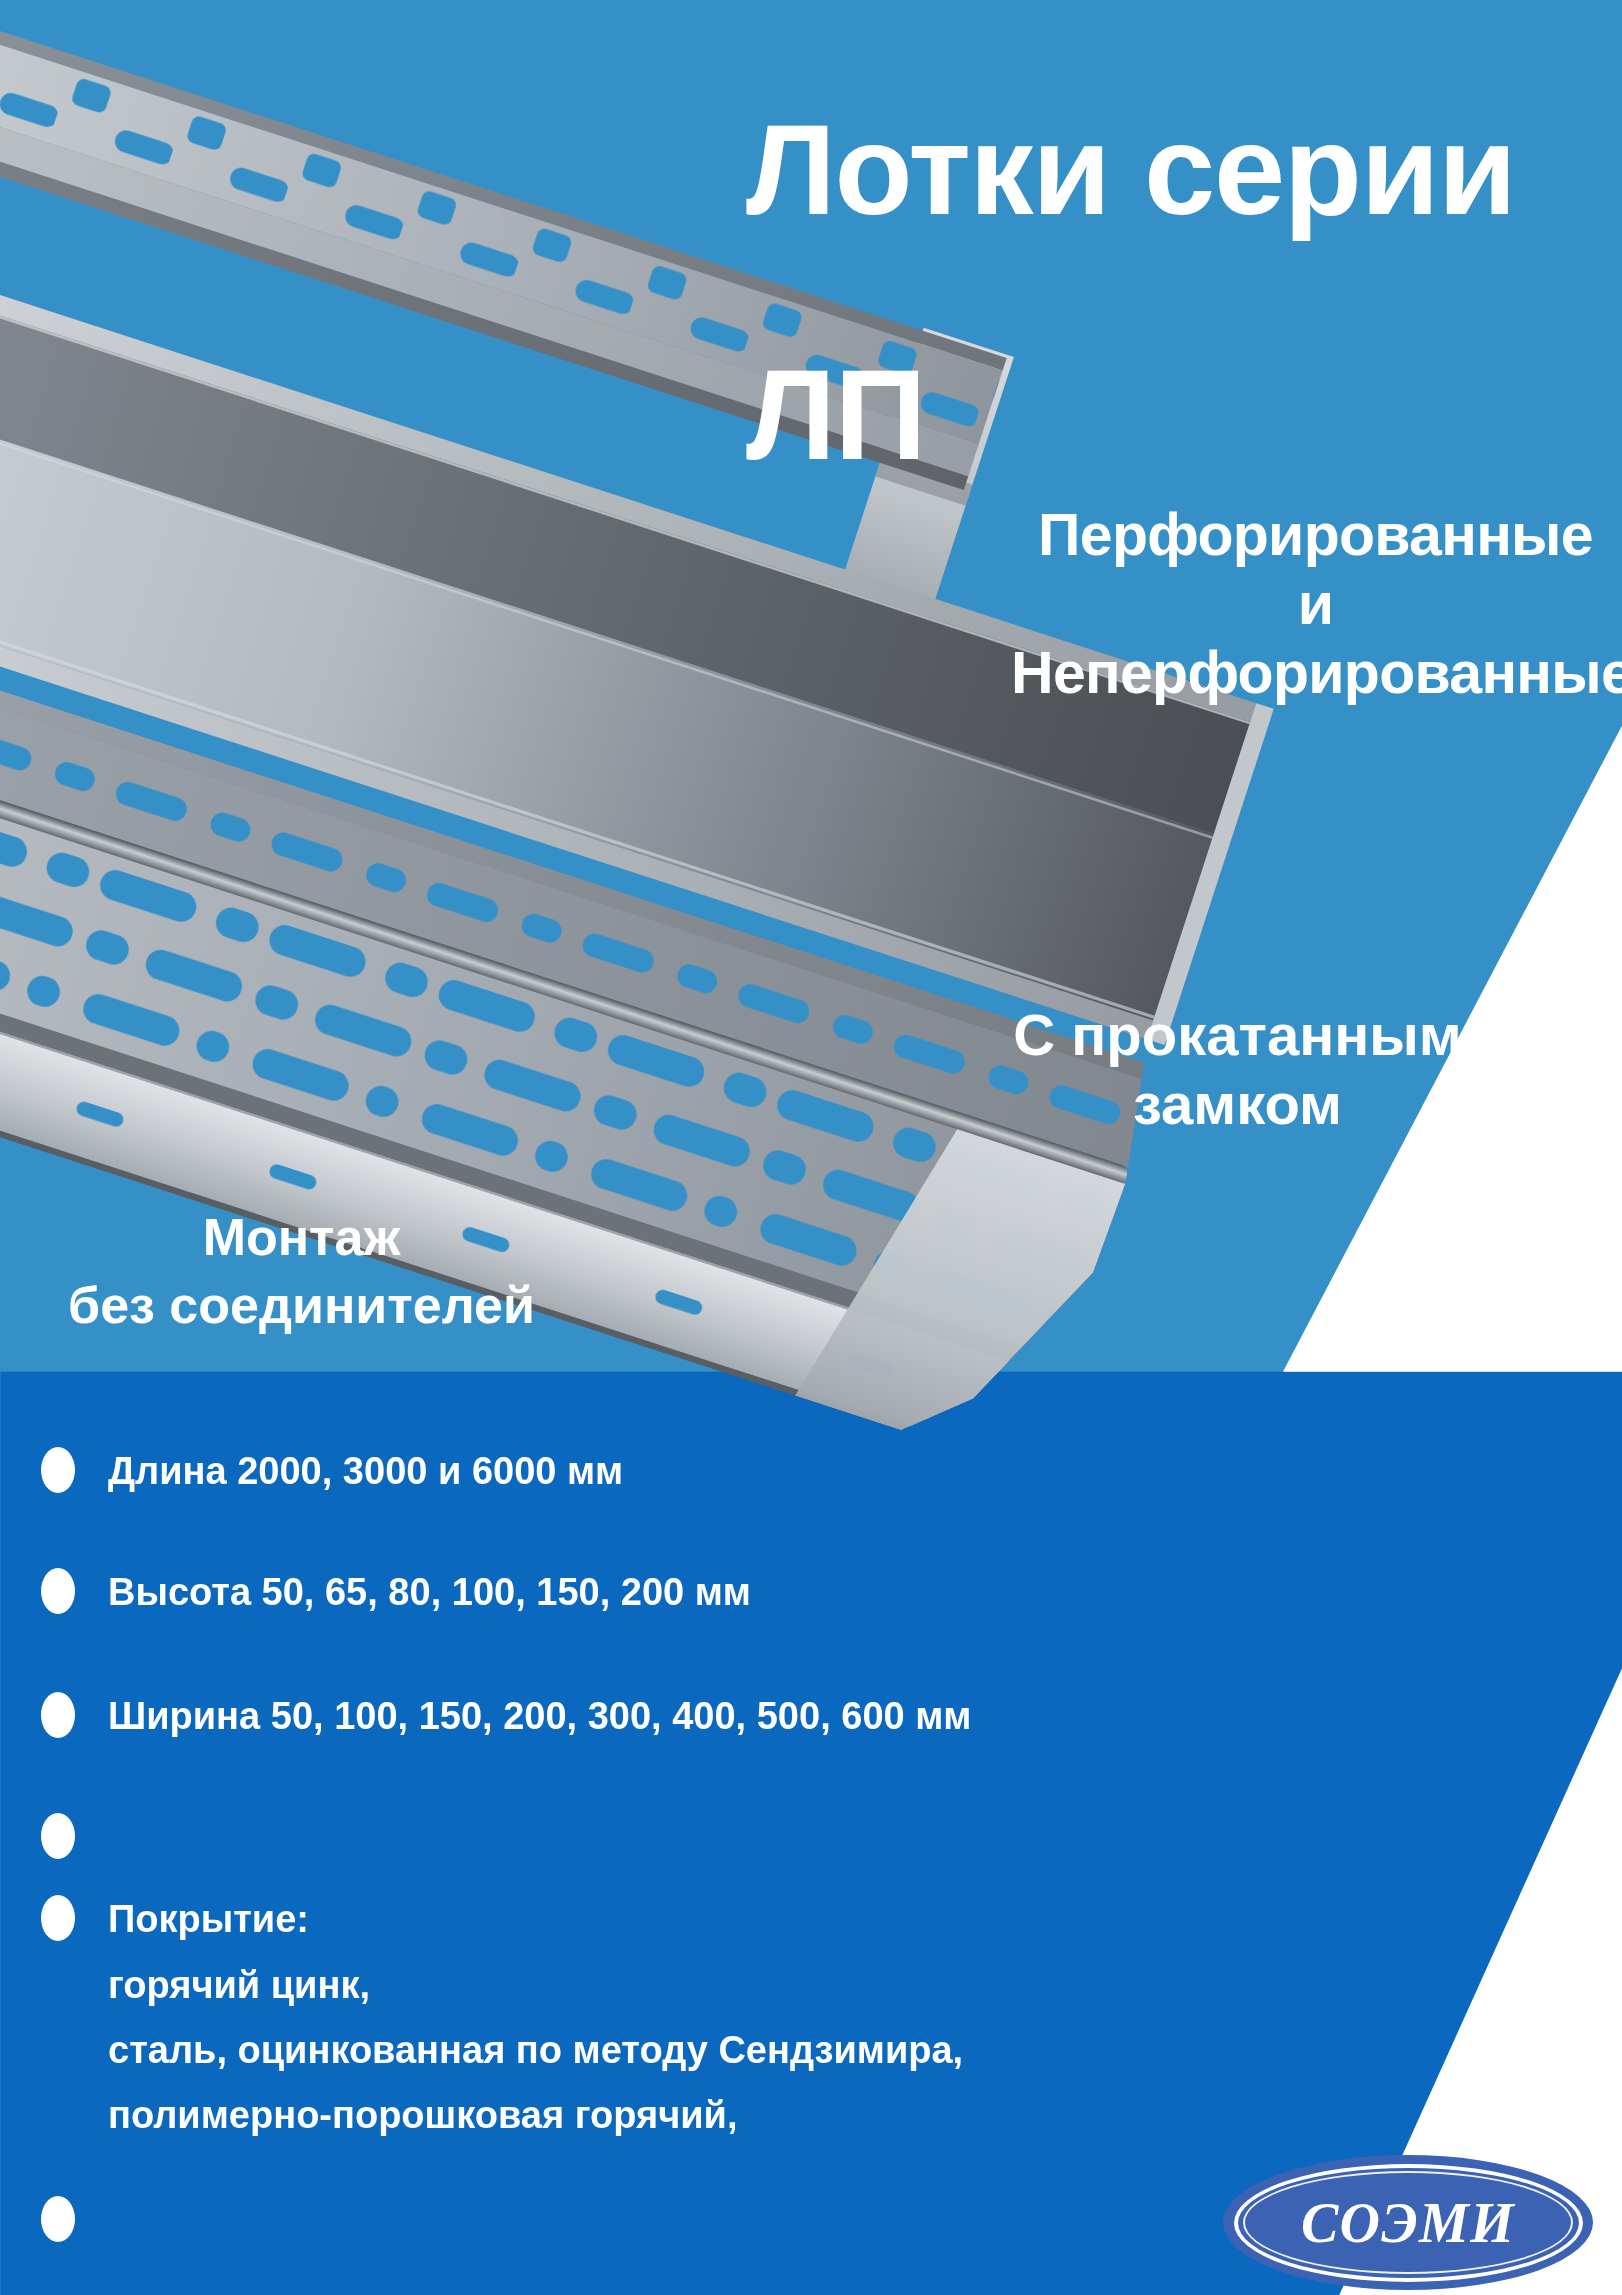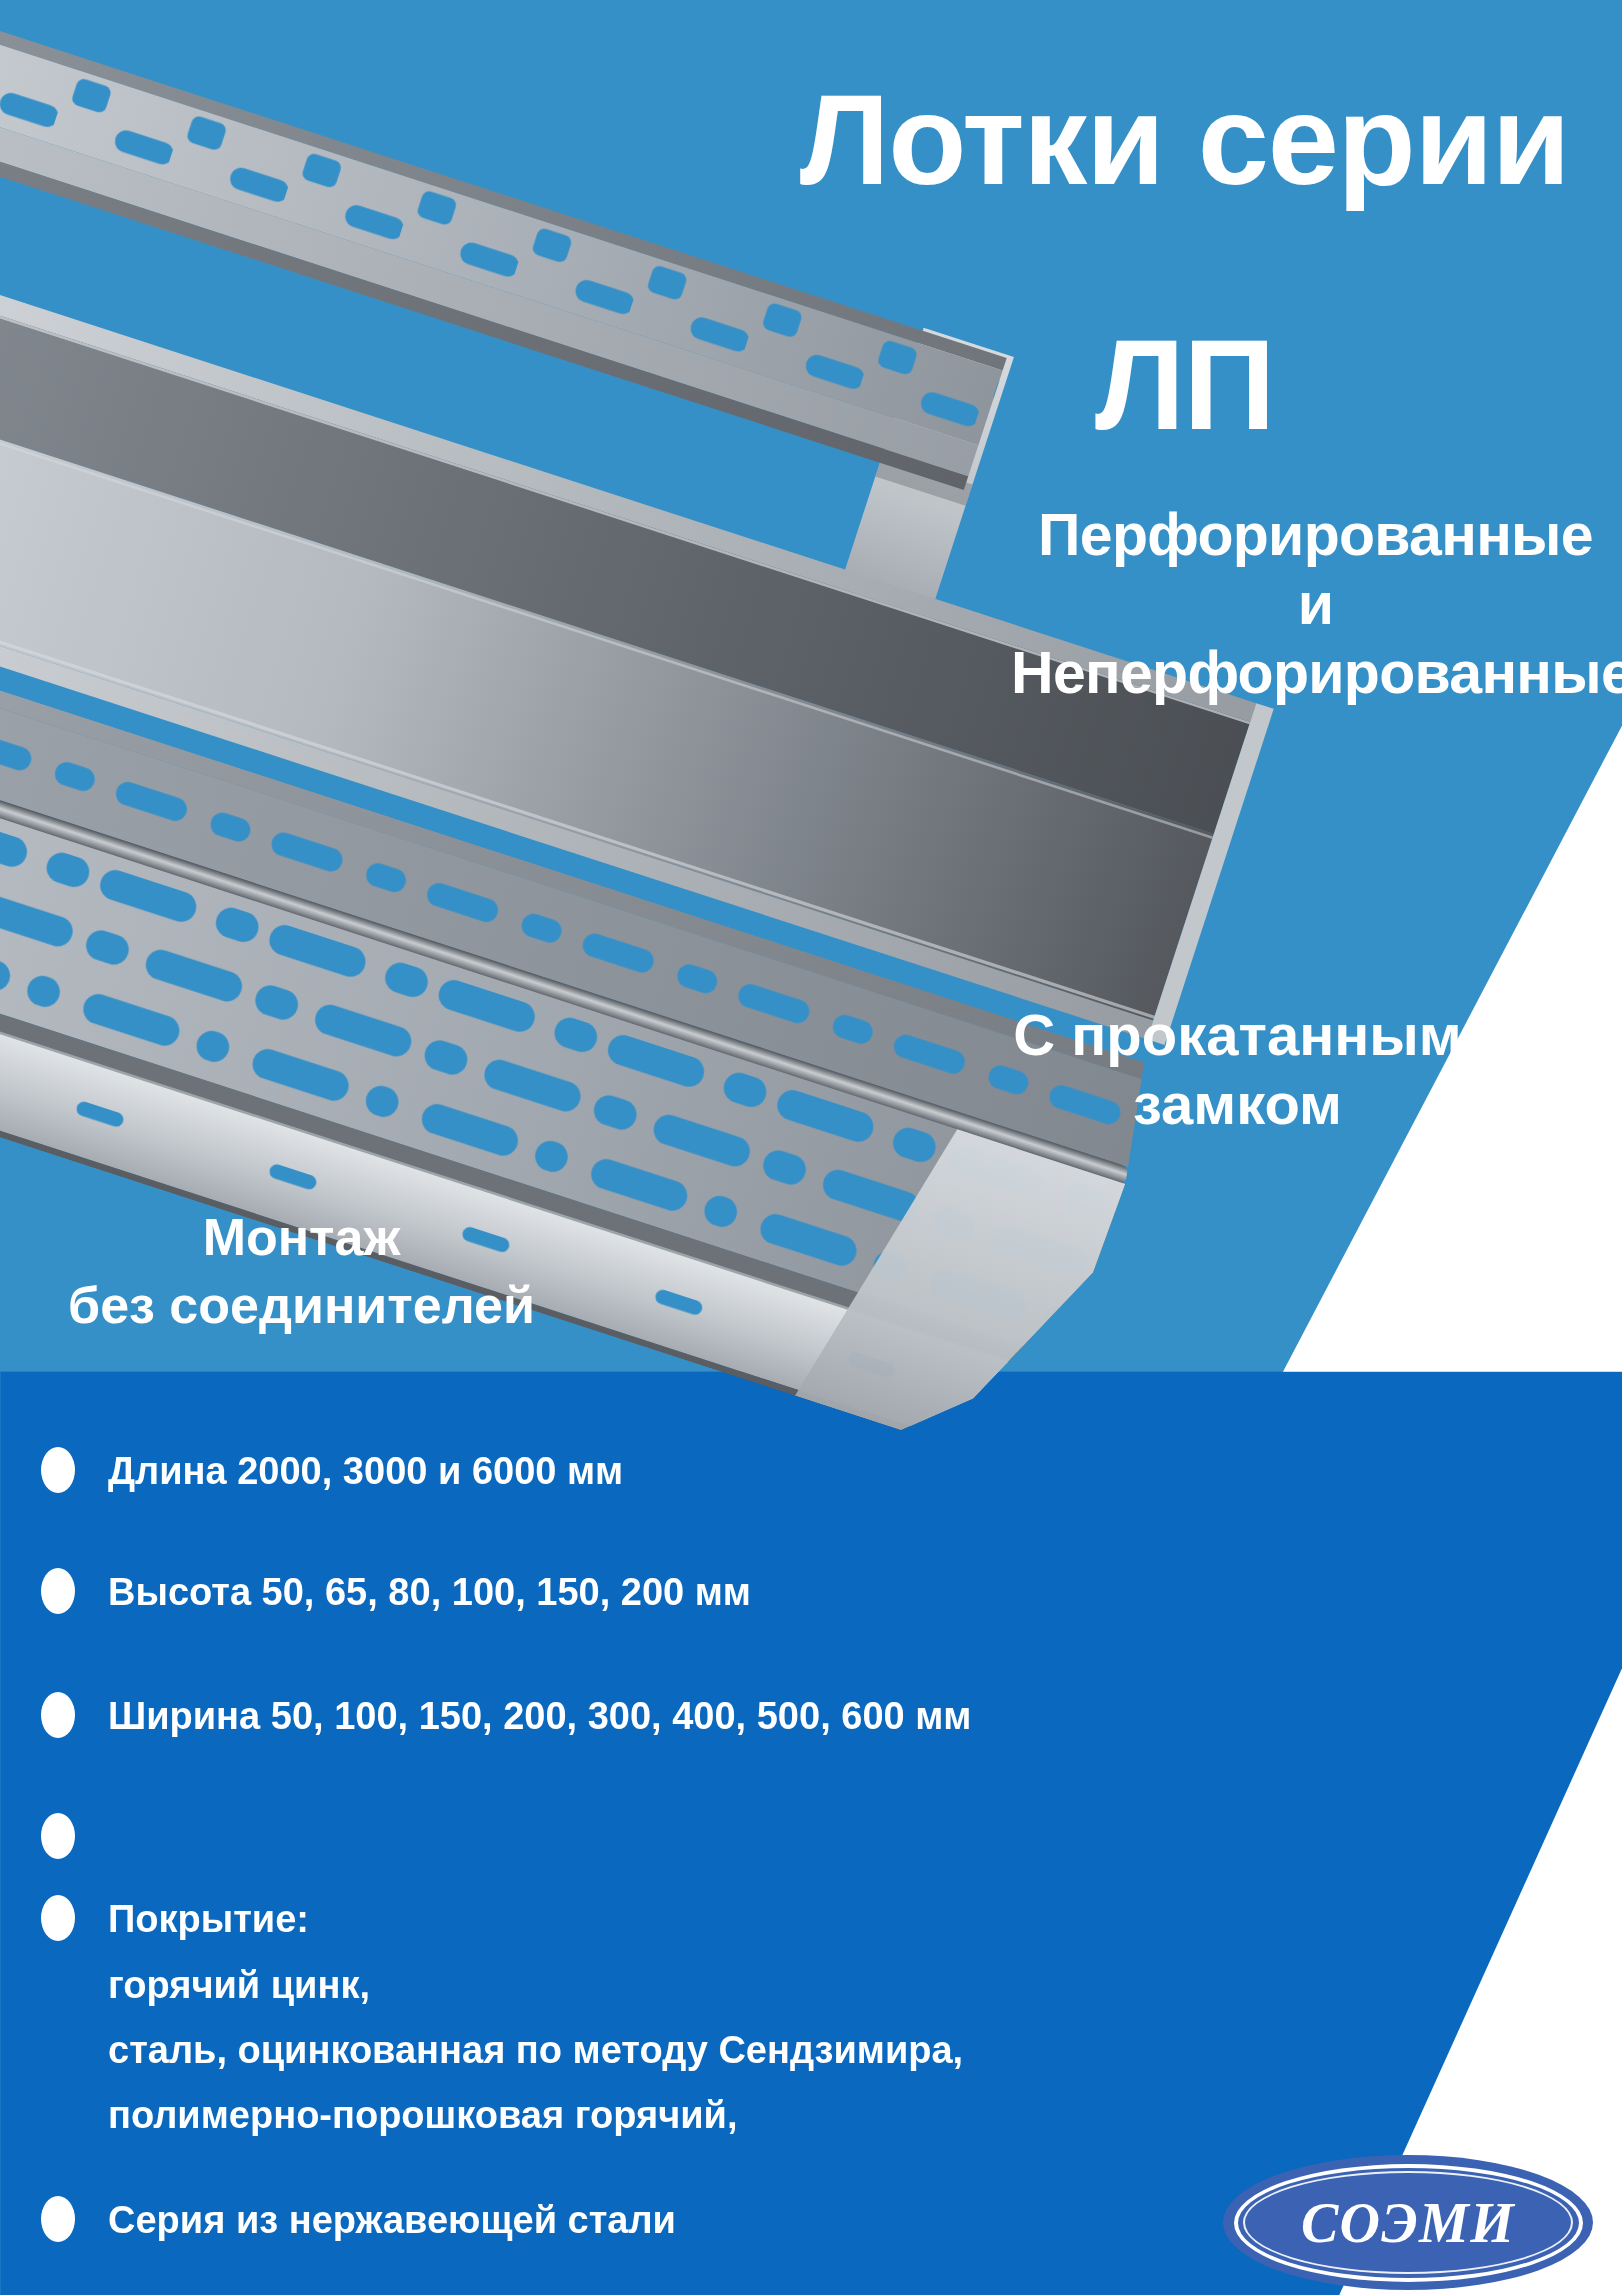--- a/index.html
+++ b/index.html
@@ -14,21 +14,21 @@
     width:1623px;height:2295px;
     overflow:hidden;
     background:var(--light-blue);
     font-family:"Liberation Sans",sans-serif;
     font-weight:700;
     color:var(--text-white);
   }
   .bg-svg{position:absolute;left:0;top:0;width:1623px;height:2295px;}
   .abs{position:absolute;}
   .txt{white-space:pre;line-height:1.05;}
-  .title-line{width:877px;left:746px;text-align:center;font-size:128px;letter-spacing:-1.3px;}
+  .title-line{width:877px;left:746px;font-size:128px;letter-spacing:-1.3px;margin-top:30px;}
   .side-label{font-size:59px;line-height:69px;text-align:center;}
   .feature-text{font-size:38px;line-height:65px;white-space:pre;}
   .bullet-dot{
     width:34px;height:46px;border-radius:50%;
     background:var(--text-white);left:41px;
   }
   .logo{
     left:1223px;top:2155px;width:370px;height:135px;
     background:var(--logo-blue);border-radius:50%;
   }
@@ -213,21 +213,20 @@
 
   <div class="abs bullet-dot" style="top:1813px"></div>
 
   <div class="abs bullet-dot" style="top:1895px"></div>
   <div class="abs feature-text" style="left:108px;top:1953px">горячий цинк,</div>
   <div class="abs feature-text" style="left:108px;top:1887px">Покрытие:</div>
   <div class="abs feature-text" style="left:108px;top:2018px">сталь, оцинкованная по методу Сендзимира,</div>
   <div class="abs feature-text" style="left:108px;top:2083px">полимерно-порошковая горячий,</div>
 
   <div class="abs bullet-dot" style="top:2196px"></div>
-  <div class="abs feature-text" style="left:108px;top:2188px">Серия из нержавеющей стали</div>
 
   <div class="abs logo">
     <div class="logo-ring"></div>
     <div class="logo-ring2"></div>
     <div class="logo-text">СОЭМИ</div>
   </div>
 
 </div>
 
 

